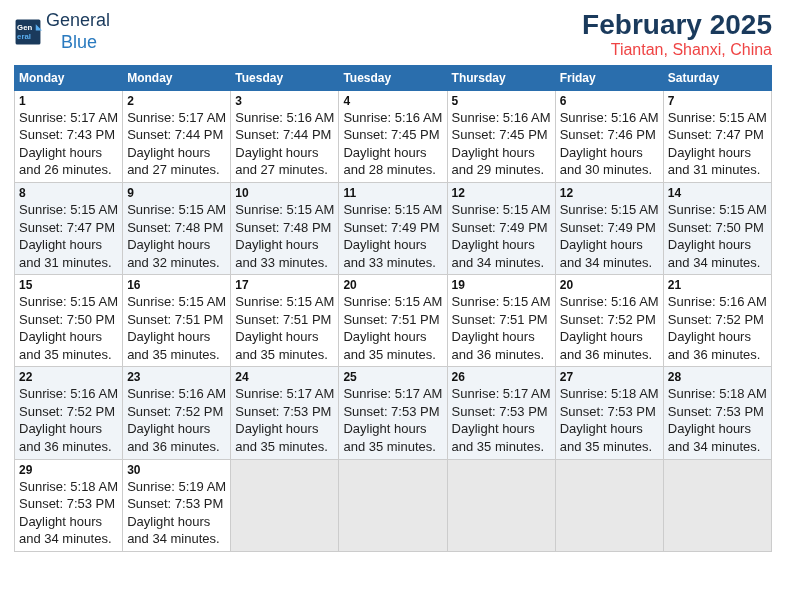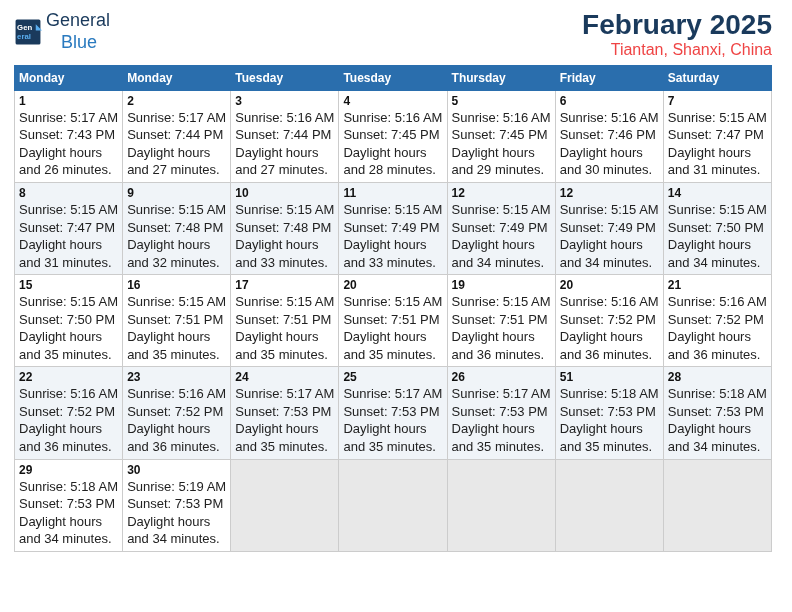--- a/index.html
+++ b/index.html
@@ -232,21 +232,21 @@
       </td>
           <td>
         <div class="day-num">25</div>
         <div class="day-info">Sunrise: 5:17 AM<br>Sunset: 7:53 PM<br>Daylight hours<br>and 35 minutes.</div>
       </td>
           <td>
         <div class="day-num">26</div>
         <div class="day-info">Sunrise: 5:17 AM<br>Sunset: 7:53 PM<br>Daylight hours<br>and 35 minutes.</div>
       </td>
           <td>
-        <div class="day-num">51</div>
+        <div class="day-num">27</div>
         <div class="day-info">Sunrise: 5:18 AM<br>Sunset: 7:53 PM<br>Daylight hours<br>and 35 minutes.</div>
       </td>
           <td>
         <div class="day-num">28</div>
         <div class="day-info">Sunrise: 5:18 AM<br>Sunset: 7:53 PM<br>Daylight hours<br>and 34 minutes.</div>
       </td>
         </tr>
         <tr>
           <td>
         <div class="day-num">29</div>

